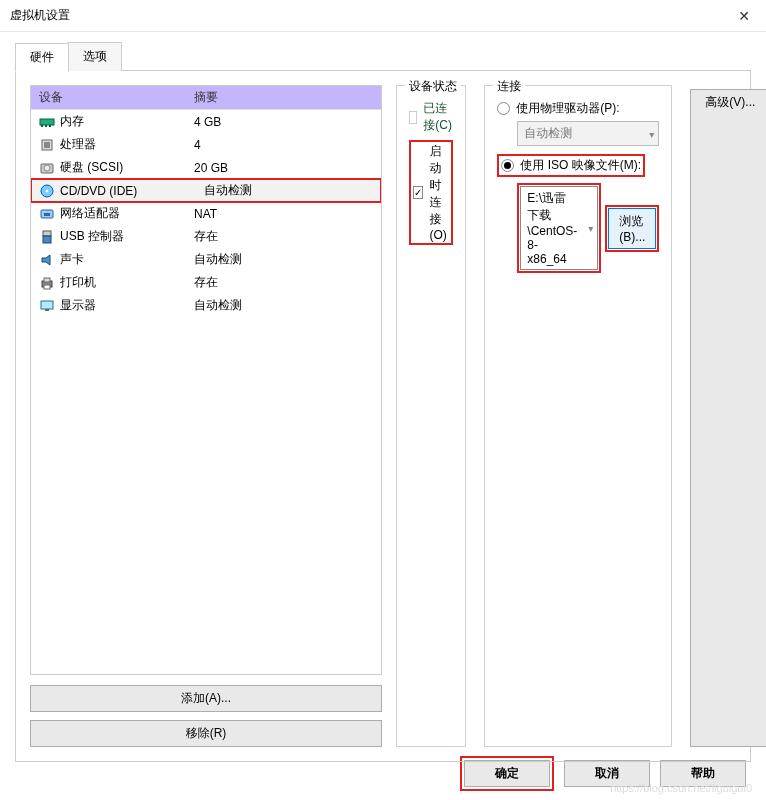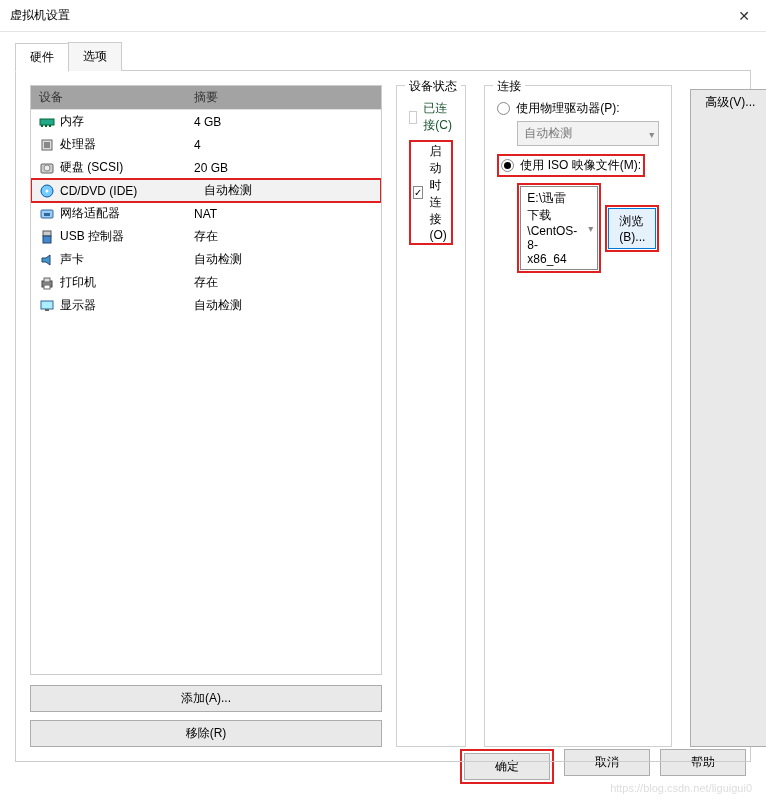--- a/index.html
+++ b/index.html
@@ -63,21 +63,21 @@
     overflow: auto;
     background: #fff;
   }
   .hw-header, .hw-row {
     display: flex;
     padding: 3px 8px;
     align-items: center;
   }
   .hw-header {
     border-bottom: 1px solid #e0e0e0;
-    background: #a3a3a3;
+    background: #c4b5fd;
     color: #333;
     align-items: center;
   }
   .hw-col-dev { width: 155px; display: flex; align-items: center; gap: 5px; }
   .hw-col-sum { flex: 1; }
   .hw-row.selected { background: #f2f2f2; gap: 10px; }
   .hw-row.highlighted { outline: 2px solid #e02020; outline-offset: -1px; }
   .dev-icon { width: 16px; height: 16px; display: inline-flex; align-items: center; justify-content: center; }
   .left-btns {
     display: flex;
@@ -152,25 +152,26 @@
     border: 1px solid #0078d7;
     background: #e5f1fb;
     padding: 4px 10px;
     font-size: 12px;
     cursor: pointer;
   }
   .red-wrap { border: 2px solid #e02020; padding: 1px; }
   .adv-row { display:flex; justify-content: flex-end; margin-top:4px;}
   .footer {
     position: absolute;
-    bottom: 16px;
+    bottom: 9px;
     right: 20px;
     display: flex;
     gap: 10px;
-    align-items: flex-start;
+    align-items: center;
+    font-weight: bold;
   }
   .footer .btn { min-width: 86px; padding: 4px 16px; }
   .footer .ok-wrap { border: 2px solid #e02020; padding: 2px; }
   .watermark {
     position: absolute;
     bottom: 6px; right: 14px;
     color: #ddd; font-size: 11px;
     z-index: 0;
   }
   svg { display:block; }

